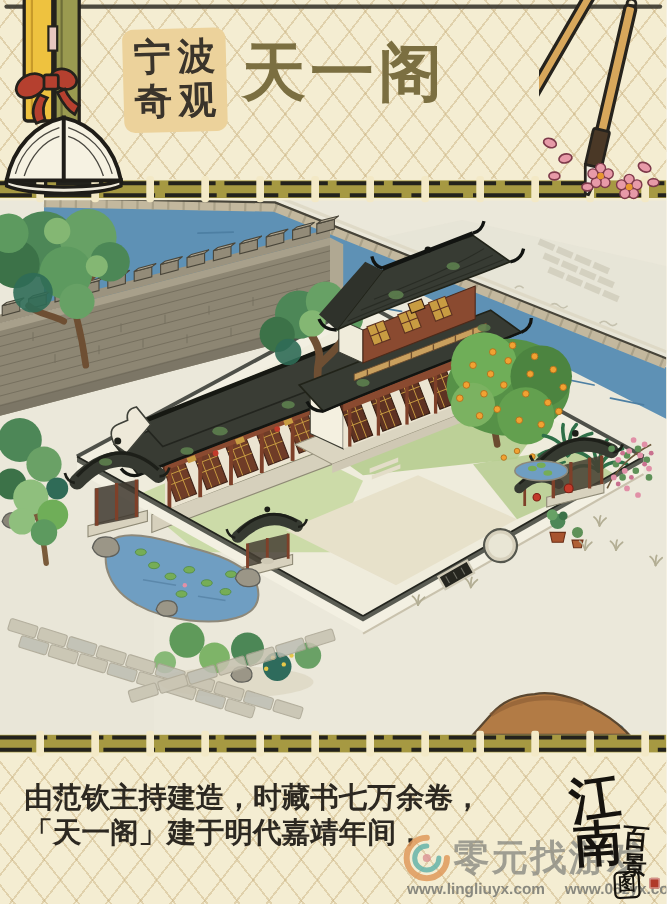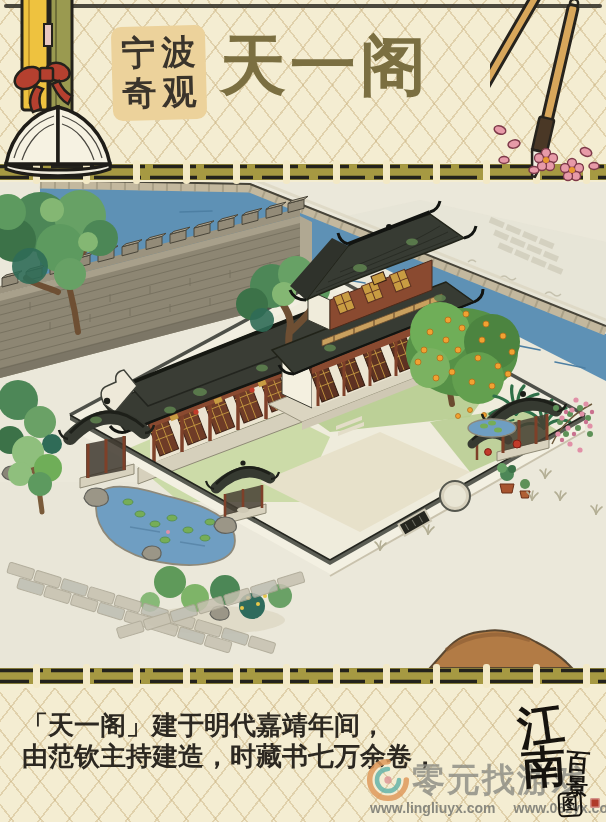--- a/index.html
+++ b/index.html
@@ -11,21 +11,21 @@
       repeating-linear-gradient(52deg, rgba(200,175,125,0) 0 10px, rgba(200,175,125,.45) 10px 11.6px, rgba(200,175,125,0) 11.6px 23px),
       repeating-linear-gradient(-52deg, rgba(200,175,125,0) 0 10px, rgba(200,175,125,.45) 10px 11.6px, rgba(200,175,125,0) 11.6px 23px);
   }
   .header { position:absolute; top:0; left:0; width:606px; height:163px; }
   .ink-line { position:absolute; top:4px; left:4px; right:4px; height:4px; background:#38352c; border-radius:3px; opacity:.9; }
   .badge { position:absolute; left:112px; top:26px; width:94px; height:94px; background:#ecd29b; border-radius:10px;
            display:flex; flex-direction:column; align-items:center; justify-content:center; gap:2px; transform:rotate(-1.5deg); }
   .badge span { font-family:"Liberation Serif","DejaVu Serif",serif; font-weight:700; font-size:34px; line-height:38px;
                 letter-spacing:6px; color:#3a342b; text-indent:6px; }
   .title { position:absolute; left:220px; top:10px; width:290px; font-family:"Liberation Serif","DejaVu Serif",serif;
-           font-weight:700; font-size:66px; line-height:112px; letter-spacing:4px; color:#7b6f41; white-space:nowrap; }
+           font-weight:700; font-size:58px; line-height:112px; letter-spacing:4px; color:#7b6f41; white-space:nowrap; }
   .book-svg { position:absolute; left:-2px; top:-6px; z-index:5; }
   .brush-svg { position:absolute; left:490px; top:0; z-index:5; }
   .band { position:absolute; left:0; width:606px; height:24px; z-index:4; }
   .band1 { top:160px; }
   .band2 { top:664px; }
   .scene { position:absolute; top:182px; left:0; width:606px; height:486px; }
   .footer { position:absolute; top:688px; left:0; width:606px; height:134px; }
   .desc { position:absolute; left:22px; top:22px; width:440px; font-family:"Liberation Serif","DejaVu Serif",serif;
           font-weight:700; font-size:26px; line-height:31px; color:#2c2821; }
   .game-logo { position:absolute; right:0; top:0; width:110px; height:134px; z-index:6;
@@ -717,22 +717,22 @@
         <rect x="383" y="0" width="7" height="24" rx="3"></rect>
       <rect x="433" y="0" width="7" height="24" rx="3"></rect>
         <rect x="483" y="0" width="7" height="24" rx="3"></rect>
       <rect x="533" y="0" width="7" height="24" rx="3"></rect>
         <rect x="583" y="0" width="7" height="24" rx="3"></rect>
     </g>
   </svg>
 
   <footer class="footer lattice">
     <div class="desc">
+      <div>由范钦主持建造，时藏书七万余卷，</div>
       <div>「天一阁」建于明代嘉靖年间，</div>
-      <div>由范钦主持建造，时藏书七万余卷，</div>
     </div>
 
     <div class="watermark">
       <svg class="wm-swirl" width="44" height="44" viewBox="0 0 48 48" opacity=".85">
         <path d="M24,4 A20,20 0 1,0 44,24" stroke="#e09a5c" stroke-width="6" fill="none" stroke-linecap="round"></path>
         <path d="M24,12 A12,12 0 1,0 36,24" stroke="#66b4a9" stroke-width="5" fill="none" stroke-linecap="round"></path>
         <circle cx="24" cy="24" r="4" fill="#dd9898"></circle>
       </svg>
       <span class="wm-name">零元找游戏</span>
       <div class="urls">

